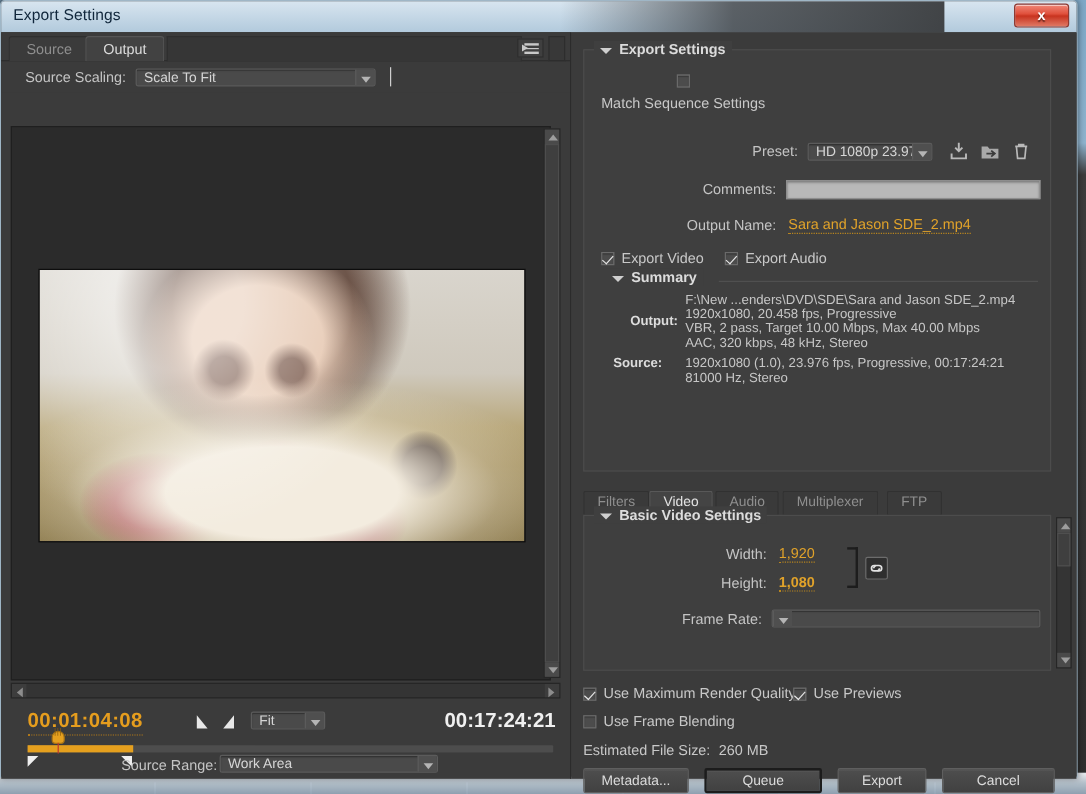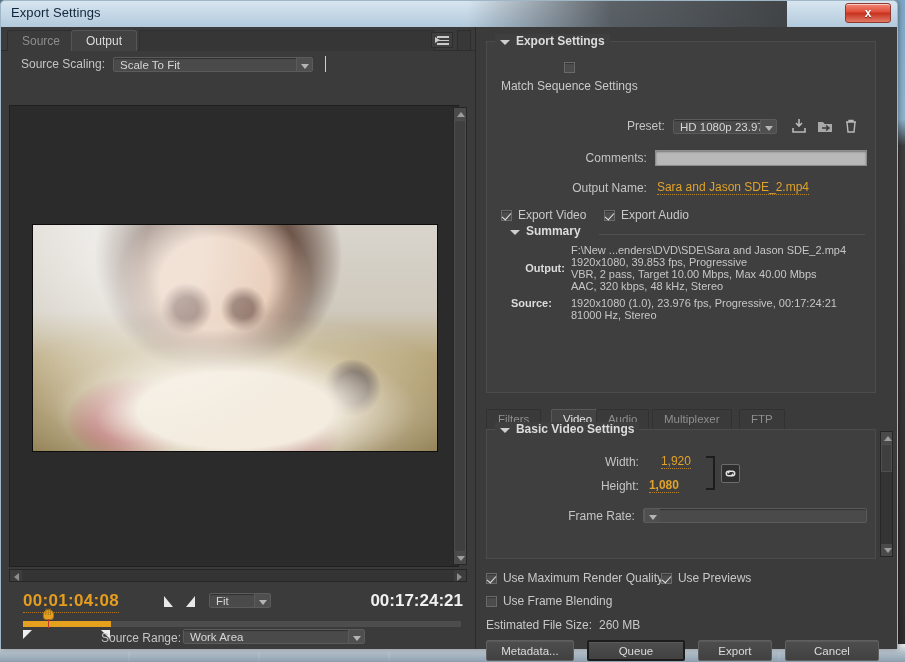--- a/index.html
+++ b/index.html
@@ -414,52 +414,52 @@
           <span class="disc open"></span>
           <span>Summary</span>
         </div>
         <div style="position:absolute;left:112px;top:192px;right:10px;height:1px;background:#505050;"></div>
 
         <div style="position:absolute;left:24px;top:202px;">
           <div style="display:flex;align-items:center;">
             <span class="sum-line sum-key" style="width:54px;text-align:right;">Output:</span>
             <div style="margin-left:6px;">
               <div class="sum-line">F:\New ...enders\DVD\SDE\Sara and Jason SDE_2.mp4</div>
-              <div class="sum-line">1920x1080, 39.853 fps, Progressive</div>
+              <div class="sum-line">1920x1080, 20.458 fps, Progressive</div>
               <div class="sum-line">VBR, 2 pass, Target 10.00 Mbps, Max 40.00 Mbps</div>
               <div class="sum-line">AAC, 320 kbps, 48 kHz, Stereo</div>
             </div>
           </div>
           <div style="display:flex;margin-top:5px;">
             <span class="sum-line sum-key" style="width:54px;">Source:</span>
             <div style="margin-left:6px;">
               <div class="sum-line">1920x1080 (1.0), 23.976 fps, Progressive, 00:17:24:21</div>
               <div class="sum-line">81000 Hz, Stereo</div>
             </div>
           </div>
         </div>
       </div>
 
       <div id="codec-tabs">
         <div class="ctab" style="left:0;">Filters</div>
-        <div class="ctab active" style="left:65px;">Video</div>
+        <div class="ctab active" style="left:55px;">Video</div>
         <div class="ctab" style="left:110px;">Audio</div>
         <div class="ctab" style="left:166px;">Multiplexer</div>
         <div class="ctab" style="left:253px;">FTP</div>
       </div>
 
       <div class="group-box" id="video-box">
         <div class="group-title">
           <span class="disc open"></span>
           <span>Basic Video Settings</span>
         </div>
 
         <div class="frow" style="left:0;top:24px;width:380px;">
           <span class="flabel" style="width:152px;">Width:</span>
-          <span class="link-val" style="margin-left:22px;">1,920</span>
+          <span class="link-val" style="margin-left:10px;">1,920</span>
         </div>
         <div class="frow" style="left:0;top:48px;width:380px;">
           <span class="flabel" style="width:152px;">Height:</span>
           <span class="link-val" style="margin-left:10px;font-weight:bold;">1,080</span>
         </div>
         <div style="position:absolute;left:219px;top:26px;display:flex;align-items:center;">
           <div id="bracket"></div>
           <div id="link-btn" style="margin-left:6px;">
             <svg width="17" height="17" viewBox="0 0 18 18" style="position:absolute;left:0;top:0;">
               <path d="M6.5 9a2.4 2.4 0 0 1 2.4-2.4h2.2a2.4 2.4 0 0 1 0 4.8H9.6" stroke="#e2e2e2" stroke-width="1.5" fill="none"></path>

